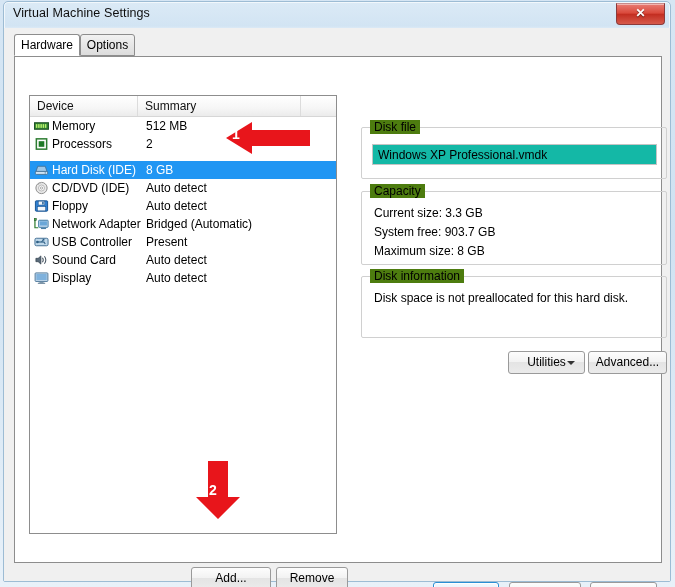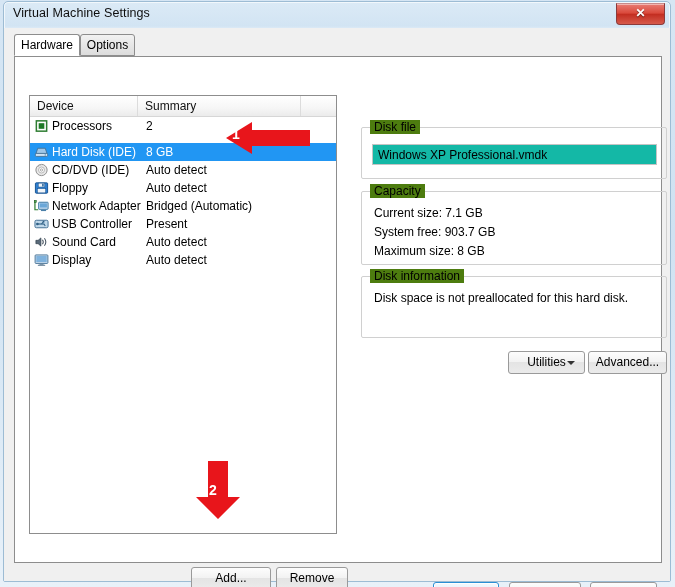--- a/index.html
+++ b/index.html
@@ -342,20 +342,34 @@
       <div id="devicelist">
         <div id="list-header">
           <div id="head-device" class="col-head">Device</div>
           <div id="head-summary" class="col-head">Summary</div>
           <div id="head-blank" class="col-head"></div>
         </div>
         <div id="list-rows">
             <div class="row">
               <span class="row-icon">
                 <svg class="ico" viewBox="0 0 16 14">
+                  <rect x="0.5" y="3.5" width="15" height="7" fill="#2e7d32" stroke="#1b4d1f"></rect>
+                  <rect x="2" y="5" width="1.6" height="4" fill="#b9f36a"></rect>
+                  <rect x="4.4" y="5" width="1.6" height="4" fill="#b9f36a"></rect>
+                  <rect x="6.8" y="5" width="1.6" height="4" fill="#b9f36a"></rect>
+                  <rect x="9.2" y="5" width="1.6" height="4" fill="#b9f36a"></rect>
+                  <rect x="11.6" y="5" width="1.6" height="4" fill="#b9f36a"></rect>
+                </svg>
+              </span>
+              <span class="row-device">Memory</span>
+              <span class="row-summary">512 MB</span>
+            </div>
+            <div class="row">
+              <span class="row-icon">
+                <svg class="ico" viewBox="0 0 16 14">
                   <rect x="2.5" y="1.5" width="11" height="11" fill="#ffffff" stroke="#2e7d32" stroke-width="1.6"></rect>
                   <rect x="5" y="4" width="6" height="6" fill="#1e7a26"></rect>
                 </svg>
               </span>
               <span class="row-device">Processors</span>
               <span class="row-summary">2</span>
             </div>
             <div class="row selected">
               <span class="row-icon">
                 <svg class="ico" viewBox="0 0 16 14">
@@ -446,21 +460,21 @@
       <div id="btn-add" class="btn">Add...</div>
       <div id="btn-remove" class="btn">Remove</div>
 
       <div id="grp-diskfile" class="group">
         <span class="group-title">Disk file</span>
         <div id="diskfile-input">Windows XP Professional.vmdk</div>
       </div>
 
       <div id="grp-capacity" class="group">
         <span class="group-title">Capacity</span>
-        <div class="cap-line" style="top:14px">Current size: 7.1 GB</div>
+        <div class="cap-line" style="top:14px">Current size: 3.3 GB</div>
         <div class="cap-line" style="top:33px">System free: 903.7 GB</div>
         <div class="cap-line" style="top:52px">Maximum size: 8 GB</div>
       </div>
 
       <div id="grp-diskinfo" class="group">
         <span class="group-title">Disk information</span>
         <div class="info-line" style="top:14px">Disk space is not preallocated for this hard disk.</div>
       </div>
 
       <div id="btn-utilities" class="btn">

